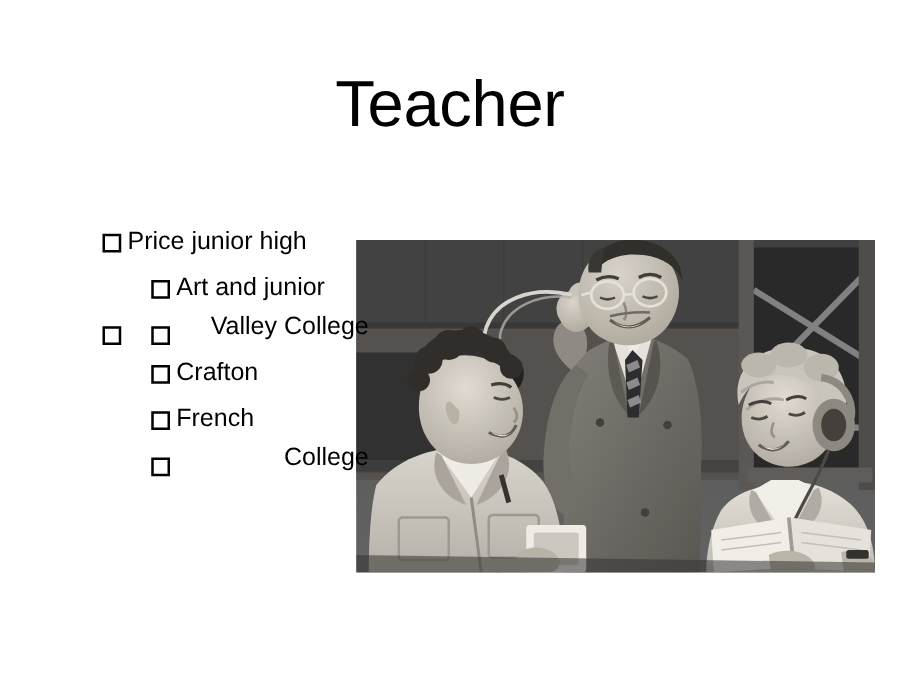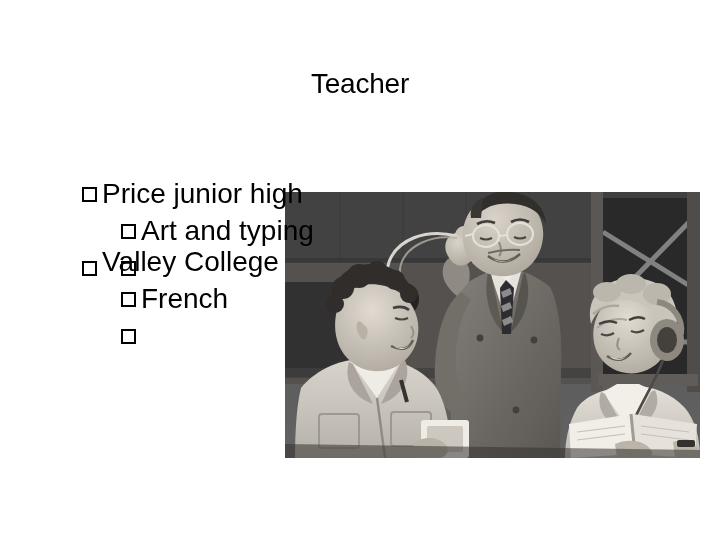--- a/index.html
+++ b/index.html
@@ -24,49 +24,50 @@
   }
 
   
   .slide-title {
     position: absolute;
     left: 0;
     top: 60px;
     width: 720px;
     text-align: center;
     font-family: "Liberation Sans", sans-serif;
-    font-size: 28px;
+    font-size: 52px;
     line-height: 48px;
     font-weight: 400;
     color: #000000;
     letter-spacing: -0.2px;
   }
 
   
   .content-body {
     position: absolute;
     left: 80px;
     top: 178px;
     width: 215px;
   }
 
   .bullet-line {
     position: relative;
     display: block;
-    font-size: 28px;
+    font-size: 20px;
     line-height: 31px;
     color: #000000;
     white-space: nowrap;
     margin-bottom: 6px;
   }
   .bullet-line.lvl1 { padding-left: 22px; }
   .bullet-line.lvl2 { padding-left: 61px; }
   .bullet-line.cont {
     padding-left: 22px;
     margin-top: -6px;
+    text-align: right;
   }
 
   
   .bullet-glyph {
     position: absolute;
     left: 2px;
     top: 9px;
     width: 11px;
     height: 11px;
     border: 2.4px solid #000;
@@ -108,46 +109,53 @@
 
   <div class="content-body">
 
     <div class="bullet-line lvl1">
       <span class="bullet-glyph"></span>
       <span class="bullet-text">Price junior high</span>
     </div>
 
     <div class="bullet-line lvl2">
       <span class="bullet-glyph"></span>
-      <span class="bullet-text">Art and typing</span>
+      <span class="bullet-text">Art and junior</span>
     </div>
 
     <div class="bullet-line lvl2">
       <span class="bullet-glyph"></span>
     </div>
 
     <div class="bullet-line lvl1">
       <span class="bullet-glyph"></span>
     </div>
 
     <div class="bullet-line cont">
       <span class="bullet-text">Valley College</span>
     </div>
 
     <div class="bullet-line lvl2">
       <span class="bullet-glyph"></span>
+      <span class="bullet-text">Crafton</span>
+    </div>
+
+    <div class="bullet-line lvl2">
+      <span class="bullet-glyph"></span>
       <span class="bullet-text">French</span>
     </div>
 
-
-    <div class="bullet-line lvl2">
-      <span class="bullet-glyph"></span>
-    </div>
-
-
+    <div class="bullet-line lvl2">
+      <span class="bullet-glyph"></span>
+    </div>
+
+
+    <div class="bullet-line cont">
+      <span class="bullet-text">College</span>
+    </div>
 
   </div>
 
   <div class="photo">
     <svg width="415" height="266" viewBox="0 0 415 266" xmlns="http://www.w3.org/2000/svg">
       <defs>
         <linearGradient id="wallg" x1="0" y1="0" x2="0" y2="1">
           <stop offset="0" stop-color="#4a4a4a"></stop>
           <stop offset="1" stop-color="#5e5e5e"></stop>
         </linearGradient>

